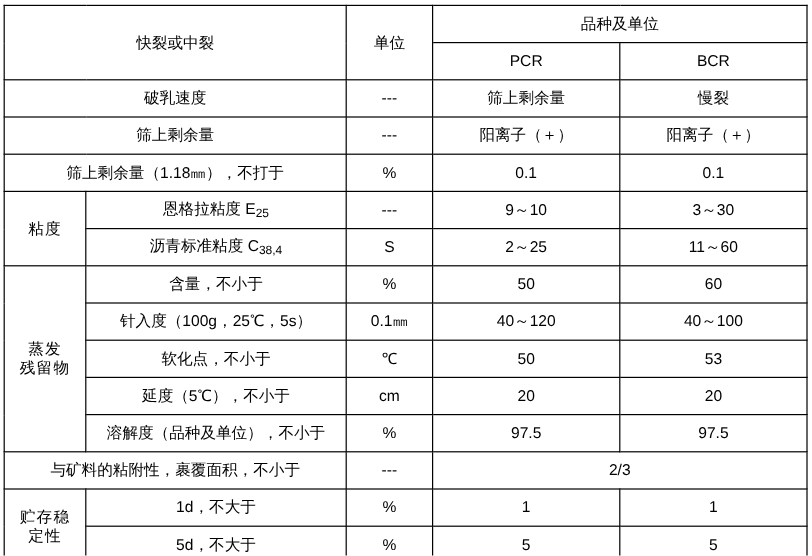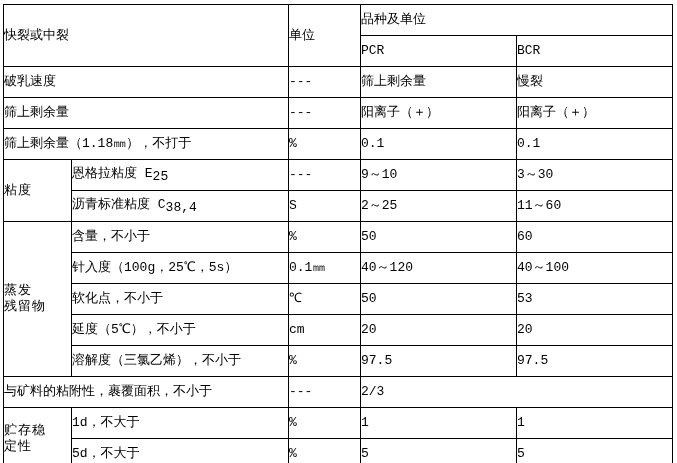--- a/index.html
+++ b/index.html
@@ -19,26 +19,27 @@
     box-sizing: border-box;
     width: 677px;
   }
   table.spec {
     border-collapse: collapse;
     width: 670px;
     table-layout: fixed;
   }
   table.spec td {
     border: 1px solid #000000;
+    text-align: center;
     vertical-align: middle;
     font-size: 13px;
     line-height: 1.2;
     padding: 0;
     height: 30px;
-    font-family: Liberation Mono, monospace;
+    font-family: Liberation Sans, sans-serif;
   }
   .grp {
     width: 68px;
   }
   .item {
   }
   .unit {
     width: 72px;
   }
   .val {
@@ -51,21 +52,21 @@
   .sub {
     height: 28px;
   }
   .tall2 {
     height: 62px;
   }
   .tall6 {
     height: 184px;
   }
   sub {
-    font-size: 13px;
+    font-size: 10px;
     vertical-align: -0.25em;
   }
   .vgroup {
     letter-spacing: 1px;
   }
   .nowrap {
     white-space: nowrap;
   }
 </style>
 </head>
@@ -153,21 +154,21 @@
       </tr>
 
       <tr>
         <td>延度（5℃），不小于</td>
         <td>cm</td>
         <td>20</td>
         <td>20</td>
       </tr>
 
       <tr>
-        <td>溶解度（三氯乙烯），不小于</td>
+        <td>溶解度（品种及单位），不小于</td>
         <td>%</td>
         <td>97.5</td>
         <td>97.5</td>
       </tr>
 
       <tr>
         <td colspan="2">与矿料的粘附性，裹覆面积，不小于</td>
         <td>---</td>
         <td colspan="2">2/3</td>
       </tr>

